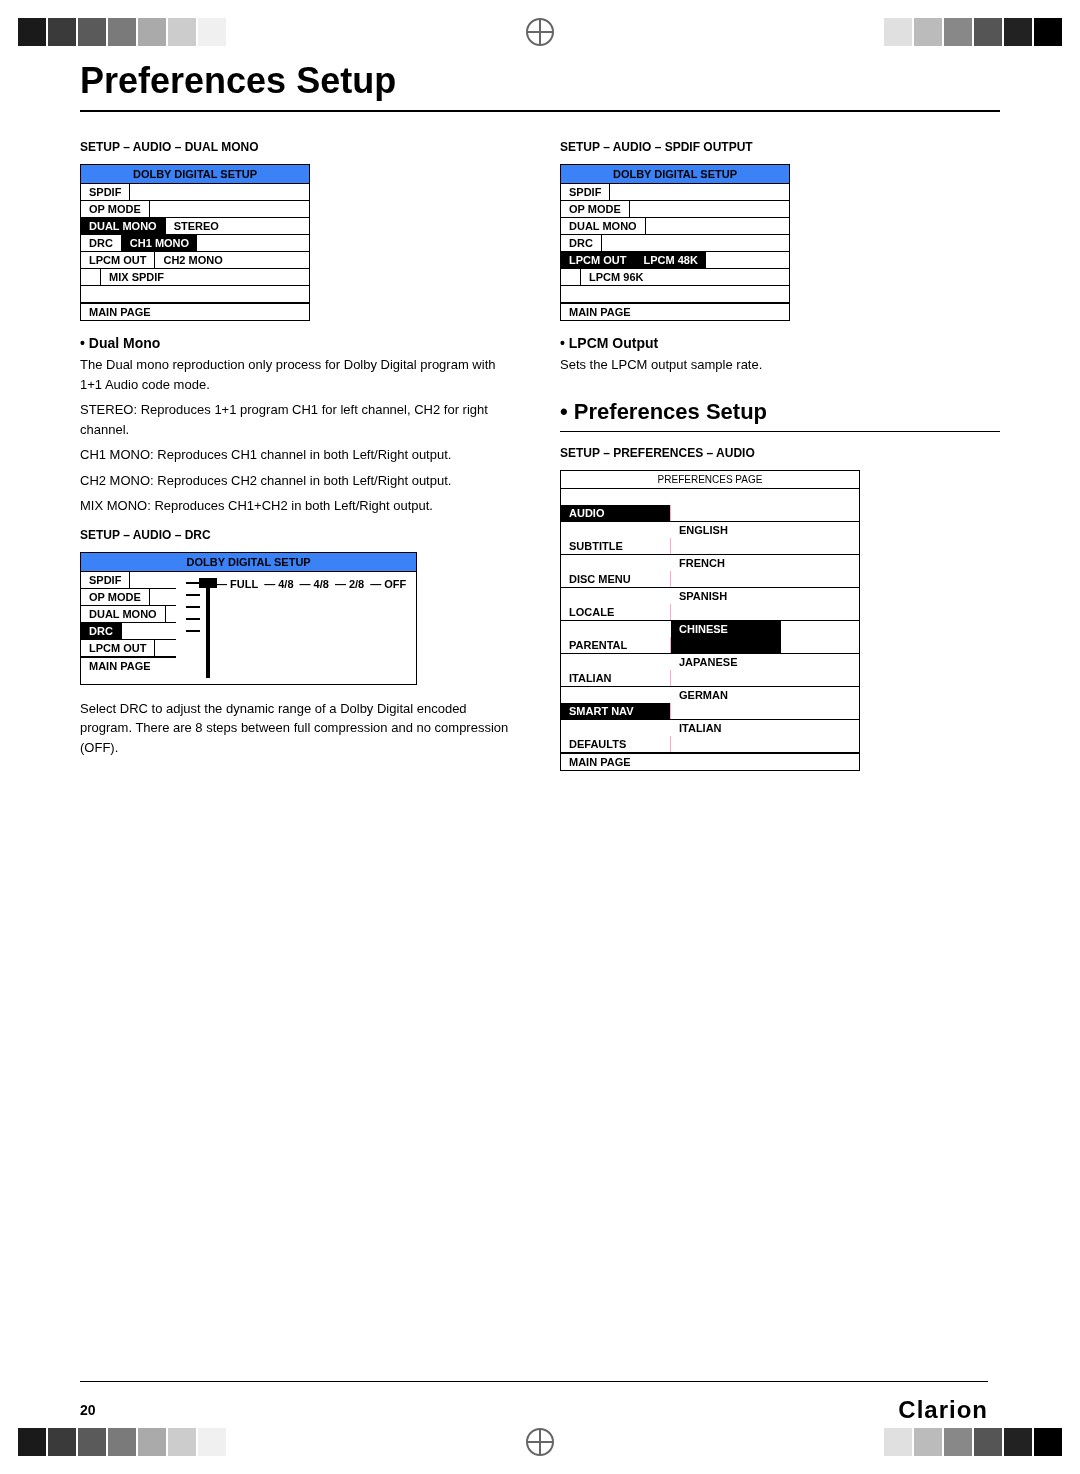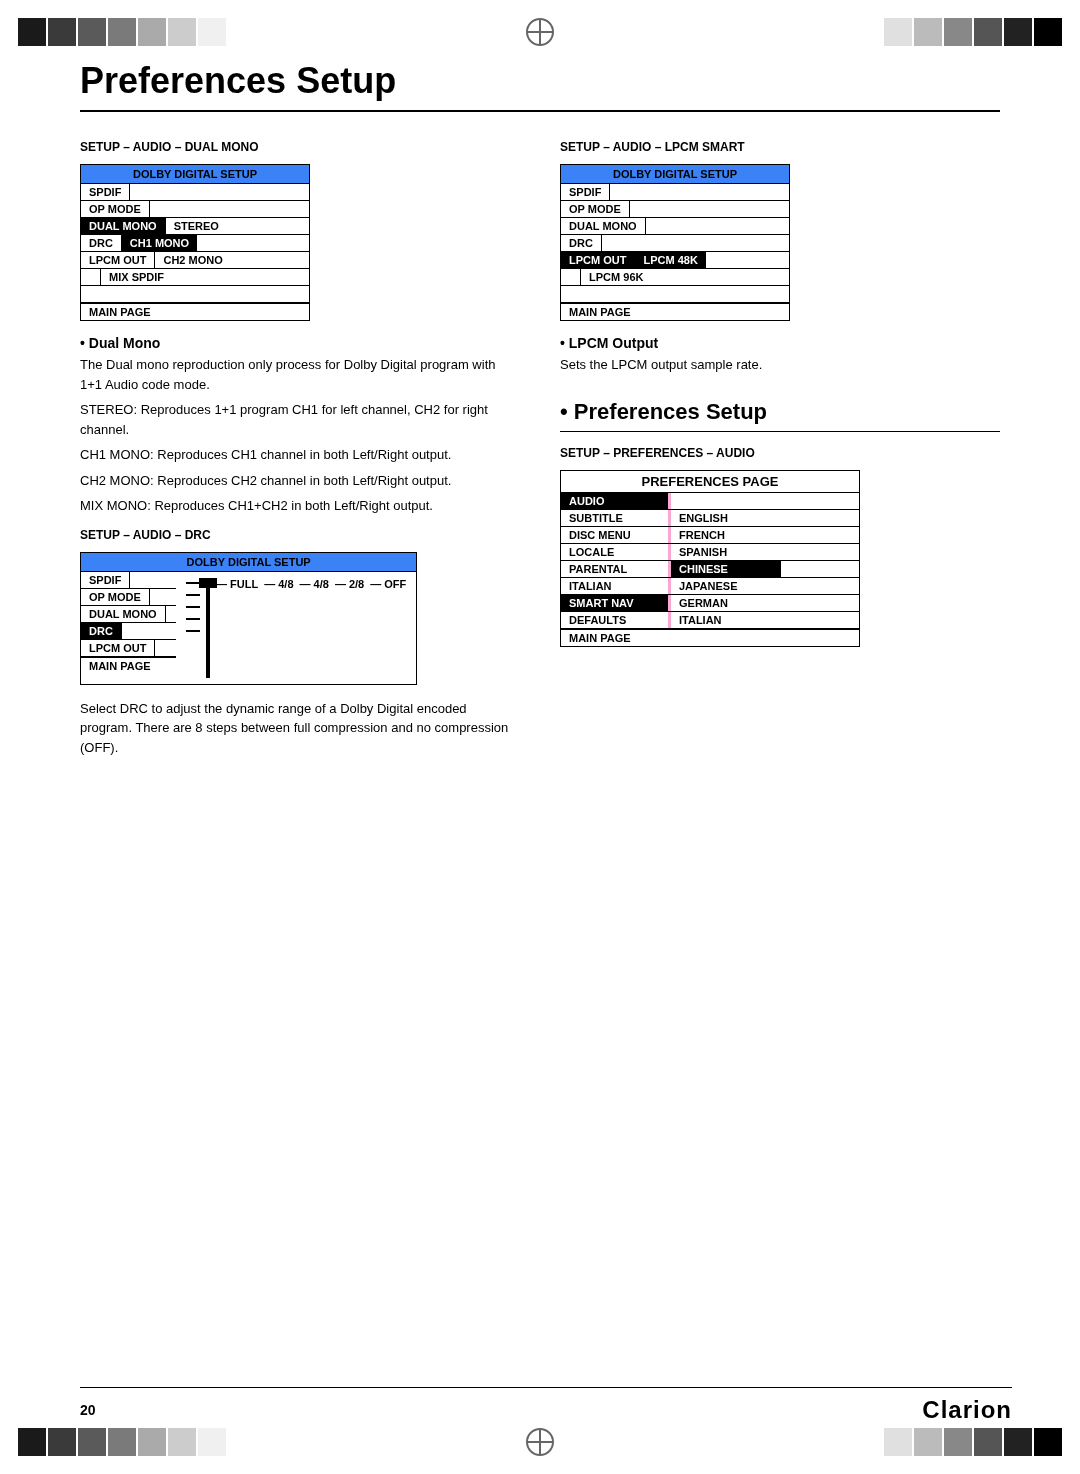--- a/index.html
+++ b/index.html
@@ -173,57 +173,58 @@
     }
 
     
     .pref-table-wrapper {
       border: 1px solid #000;
       display: inline-block;
       margin-bottom: 14px;
       min-width: 300px;
     }
     .pref-table-title {
-      font-size: 13px;
-      font-weight: bold;
+      font-size: 10px;
+      font-weight: normal;
       text-align: center;
       padding: 3px 6px;
       border-bottom: 1px solid #000;
     }
     .pref-row {
       display: flex;
       border-bottom: 1px solid #000;
     }
     .pref-row:last-child { border-bottom: none; }
     .pref-cell {
       font-size: 11px;
       font-weight: bold;
       padding: 2px 8px;
       white-space: nowrap;
       min-width: 110px;
     }
     .pref-cell.border-right {
-      border-right: 3px solid #f9a8d4;
+      border-right: 1px solid #f9a8d4;
+      margin-top: 16px;
     }
     .pref-cell.highlighted {
       background: #000;
       color: #fff;
     }
 
     
     .page-footer {
       position: absolute;
       bottom: 50px;
       left: 80px;
-      right: 68px;
+      right: 92px;
       display: flex;
       justify-content: space-between;
       align-items: center;
       border-top: 1px solid #000;
-      padding-top: 8px;
+      padding-top: 14px;
     }
     .page-number {
       font-size: 14px;
       font-weight: bold;
     }
     .brand-name {
       font-size: 24px;
       font-weight: bold;
       letter-spacing: 1px;
     }
@@ -402,21 +403,21 @@
       
       <div class="bullet-section">
         <p class="bullet-text">Select DRC to adjust the dynamic range of a Dolby Digital encoded program. There are 8 steps between full compression and no compression (OFF).</p>
       </div>
 
     </div>
 
     <div class="col-right">
 
       
-      <div class="section-header">SETUP – AUDIO – LPCM SMART</div>
+      <div class="section-header">SETUP – AUDIO – SPDIF OUTPUT</div>
       <div class="menu-table-wrapper">
         <div class="menu-table-title">DOLBY DIGITAL SETUP</div>
         
         <div class="menu-row">
           <div class="menu-cell border-right">SPDIF</div>
           <div class="menu-cell">&nbsp;</div>
         </div>
         
         <div class="menu-row">
           <div class="menu-cell border-right">OP MODE</div>

